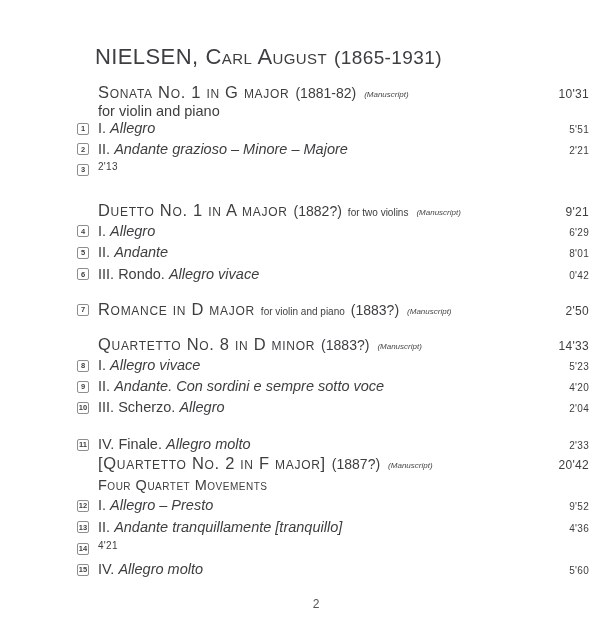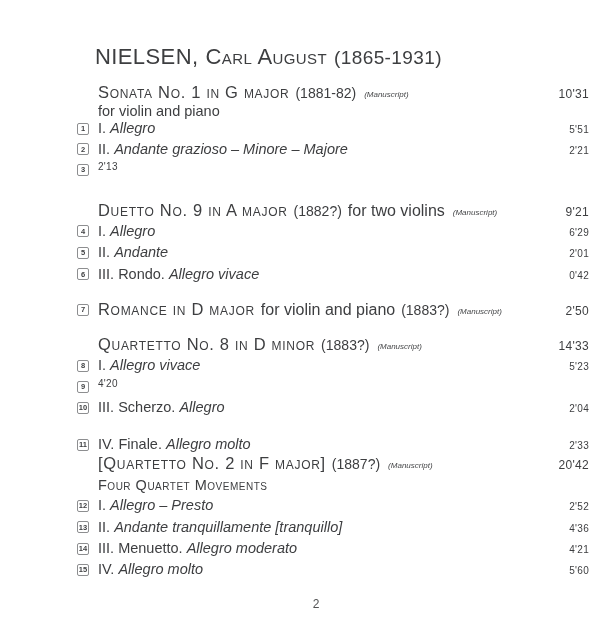--- a/index.html
+++ b/index.html
@@ -30,21 +30,21 @@
     right: 27px;
     display: flex;
     align-items: baseline;
   }
   .left { flex: 1 1 auto; min-width: 0; white-space: nowrap; }
   .h { height: 20px; justify-content: space-between; }
   .t { height: 17px; font-size: 14.5px; }
 
   .sc  { font-variant: small-caps; font-size: 16.5px; letter-spacing: 0.7px; }
   .yr  { font-size: 14px; margin-left: 6px; }
-  .rg  { font-size: 16px; margin-left: 6px; }
+  .rg  { font-size: 10px; margin-left: 6px; }
   .ms  { font-size: 8px; font-style: italic; margin-left: 8px; color: #47484a; position: relative; top: -1px; }
   .sc2 { font-variant: small-caps; font-size: 14.5px; letter-spacing: 0.5px; }
 
   .sub {
     position: absolute;
     left: 82px;
     font-size: 14.5px;
     white-space: nowrap;
   }
 
@@ -108,37 +108,37 @@
     <span class="dur">2'21</span>
   </div>
   <div class="row t" style="top:161px">
     <span class="box">
         <span>3</span>
       </span>
     <span class="dur">2'13</span>
   </div>
 
   <div class="row h" style="top:201px">
-    <span class="left"><span class="sc">Duetto No. 9 in A major</span><span class="yr">(1882?)</span><span class="rg">for two violins</span><span class="ms">(Manuscript)</span></span>
+    <span class="left"><span class="sc">Duetto No. 1 in A major</span><span class="yr">(1882?)</span><span class="rg">for two violins</span><span class="ms">(Manuscript)</span></span>
     <span class="dur hdur">9'21</span>
   </div>
 
   <div class="row t" style="top:222.5px">
     <span class="box">
         <span>4</span>
       </span>
     <span class="left"><span>I. </span><span class="it">Allegro</span></span>
     <span class="dur">6'29</span>
   </div>
   <div class="row t" style="top:244px">
     <span class="box">
         <span>5</span>
       </span>
     <span class="left"><span>II. </span><span class="it">Andante</span></span>
-    <span class="dur">2'01</span>
+    <span class="dur">8'01</span>
   </div>
   <div class="row t" style="top:265.5px">
     <span class="box">
         <span>6</span>
       </span>
     <span class="left"><span>III. Rondo. </span><span class="it">Allegro vivace</span></span>
     <span class="dur">0'42</span>
   </div>
 
   <div class="row h" style="top:299.5px">
@@ -158,20 +158,21 @@
     <span class="box">
         <span>8</span>
       </span>
     <span class="left"><span>I. </span><span class="it">Allegro vivace</span></span>
     <span class="dur">5'23</span>
   </div>
   <div class="row t" style="top:378px">
     <span class="box">
         <span>9</span>
       </span>
+    <span class="left"><span>II. </span><span class="it">Andante. Con sordini e sempre sotto voce</span></span>
     <span class="dur">4'20</span>
   </div>
   <div class="row t" style="top:399px">
     <span class="box">
         <span>10</span>
       </span>
     <span class="left"><span>III. Scherzo. </span><span class="it">Allegro</span></span>
     <span class="dur">2'04</span>
   </div>
   <div class="row t" style="top:436px">
@@ -186,34 +187,33 @@
     <span class="left"><span class="sc">[Quartetto No. 2 in F major]</span><span class="yr">(1887?)</span><span class="ms">(Manuscript)</span></span>
     <span class="dur hdur">20'42</span>
   </div>
   <div class="sub sc2" style="top:476.5px">Four Quartet Movements</div>
 
   <div class="row t" style="top:497px">
     <span class="box">
         <span>12</span>
       </span>
     <span class="left"><span>I. </span><span class="it">Allegro – Presto</span></span>
-    <span class="dur">2'52</span>
+    <span class="dur">9'52</span>
   </div>
   <div class="row t" style="top:518.5px">
     <span class="box">
         <span>13</span>
       </span>
     <span class="left"><span>II. </span><span class="it">Andante tranquillamente [tranquillo]</span></span>
     <span class="dur">4'36</span>
   </div>
   <div class="row t" style="top:540px">
     <span class="box">
         <span>14</span>
       </span>
-    <span class="left"><span>III. Menuetto. </span><span class="it">Allegro moderato</span></span>
     <span class="dur">4'21</span>
   </div>
   <div class="row t" style="top:561px">
     <span class="box">
         <span>15</span>
       </span>
     <span class="left"><span>IV. </span><span class="it">Allegro molto</span></span>
     <span class="dur">5'60</span>
   </div>
 

